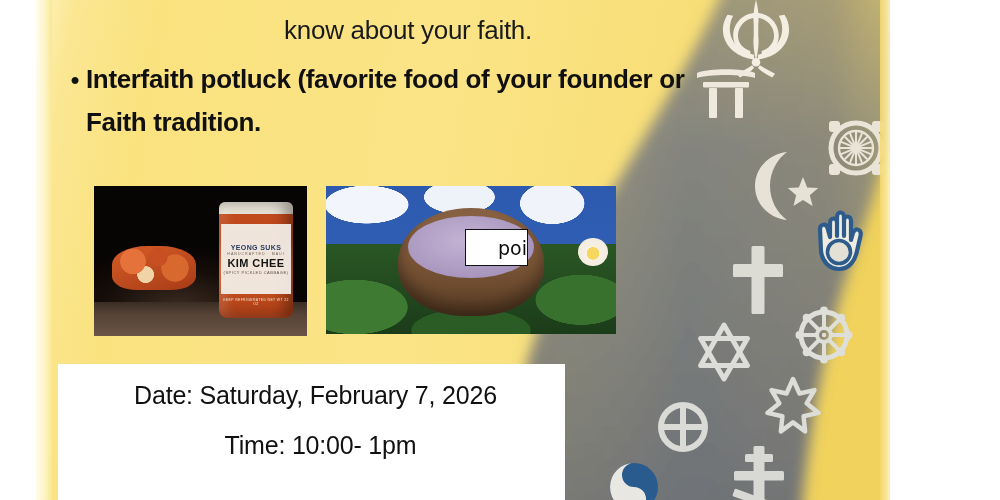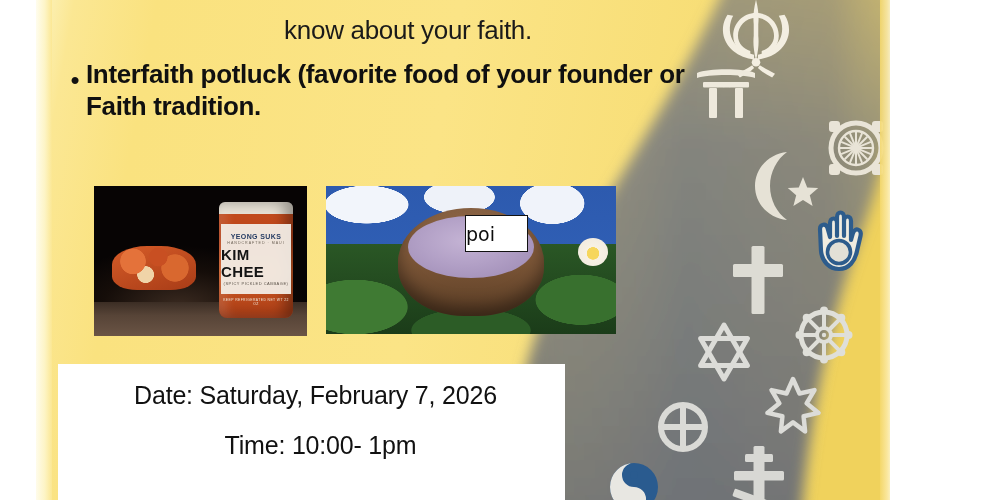--- a/index.html
+++ b/index.html
@@ -40,21 +40,21 @@
     font-size:26px;font-weight:normal;color:#1a1a1a;text-align:center;
     line-height:44px;letter-spacing:-.3px;
   }
   .bullet-row{
     display:flex;align-items:flex-start;margin-top:6px;padding-left:6px;
   }
   .bullet-dot{
     width:22px;flex:0 0 22px;font-size:26px;line-height:44px;color:#111;text-align:center;
   }
   .bullet-txt{
-    font-size:26px;font-weight:bold;color:#101010;line-height:32px;letter-spacing:-.35px;
+    font-size:26px;font-weight:bold;color:#101010;line-height:43px;letter-spacing:-.35px;
     max-width:640px;
   }
 
   
   .photo{position:absolute;overflow:hidden;}
   .photo-kim{left:58px;top:186px;width:213px;height:150px;background:#0a0605;}
   .photo-poi{left:290px;top:186px;width:290px;height:148px;background:#16331f;}
 
   .kim-bg{position:absolute;inset:0;background:
      radial-gradient(ellipse 60% 40% at 40% 80%, #3a2a20 0%, #150d09 60%, #070404 100%),
@@ -72,21 +72,21 @@
       linear-gradient(160deg,#d65c28,#a83c17);}
   .kim-jar{position:absolute;right:14px;bottom:18px;width:74px;height:116px;border-radius:6px 6px 8px 8px;
      background:
       linear-gradient(180deg,#e8e2d6 0 12px,transparent 12px),
       linear-gradient(180deg,#c9501f 0%,#b8431a 30%,#d25c26 60%,#a93c15 100%);
      box-shadow:inset -8px 0 14px rgba(0,0,0,.35), inset 8px 0 10px rgba(255,255,255,.12);}
   .kim-label{position:absolute;left:2px;right:2px;top:22px;height:70px;background:rgba(243,240,233,.93);
      display:flex;flex-direction:column;align-items:center;justify-content:center;gap:1px;}
   .kl-brand{font-size:7px;font-weight:bold;color:#243b63;letter-spacing:.4px;}
   .kl-sub{font-size:3.6px;color:#6d6256;letter-spacing:1px;}
-  .kl-name{font-size:15px;font-weight:bold;color:#141414;letter-spacing:.4px;}
+  .kl-name{font-size:11px;font-weight:bold;color:#141414;letter-spacing:.4px;}
   .kl-desc{font-size:4px;color:#5b5249;letter-spacing:.5px;}
   .kim-foot{position:absolute;left:3px;right:3px;bottom:12px;font-size:3.4px;color:#efe7da;
      text-align:center;letter-spacing:.4px;}
 
   .poi-bg{position:absolute;inset:0;background:
      linear-gradient(180deg,#2b55a8 0%,#3a67bd 22%,#23492a 46%,#1c3d22 100%);}
   .poi-cloth{position:absolute;left:0;top:0;right:0;height:62px;
      background:
       radial-gradient(ellipse 26% 55% at 14% 30%,#f2f5fb 0 55%,transparent 56%),
       radial-gradient(ellipse 22% 48% at 46% 18%,#eef2f9 0 55%,transparent 56%),
@@ -97,22 +97,22 @@
      radial-gradient(ellipse 26% 46% at 88% 62%,#38702e 0 60%,transparent 61%),
      radial-gradient(ellipse 34% 40% at 50% 96%,#2c5c26 0 60%,transparent 61%),
      linear-gradient(180deg,#2a5725,#1b3c19);}
   .poi-bowl{position:absolute;left:72px;top:22px;width:146px;height:108px;border-radius:50% 50% 45% 45%;
      background:linear-gradient(180deg,#8a6344 0%,#7d5738 45%,#5d3f26 100%);
      box-shadow:inset 0 -10px 16px rgba(0,0,0,.4);}
   .poi-inner{position:absolute;left:10px;top:8px;right:10px;height:62px;border-radius:50%;
      background:radial-gradient(ellipse at 45% 40%,#c4b3d4 0%,#b2a0c6 45%,#9b88b2 100%);}
   .poi-flower{position:absolute;right:8px;top:52px;width:30px;height:28px;border-radius:50%;
      background:radial-gradient(circle at 50% 55%,#f6d65c 0 28%,#f7f1e4 30%,#f3ece0 70%,#e8c7d2 100%);}
-  .poi-tag{position:absolute;left:139px;top:29px;width:61px;height:35px;background:#ffffff;
-     border:1px solid #111;display:flex;align-items:center;justify-content:flex-start;}
+  .poi-tag{position:absolute;left:139px;top:43px;width:61px;height:35px;background:#ffffff;
+     border:1px solid #111;display:flex;align-items:center;justify-content:flex-end;}
   .poi-tag span{font-size:19px;color:#0c0c0c;font-family:"DejaVu Sans",sans-serif;}
 
   
   .infobox{
     position:absolute;left:22px;top:364px;width:507px;height:150px;background:#ffffff;
     padding:6px 0 0 0;overflow:hidden;
   }
   .infoline{
     text-align:center;font-size:25px;color:#111;line-height:50px;letter-spacing:-.2px;
     font-family:"Liberation Sans",sans-serif;

